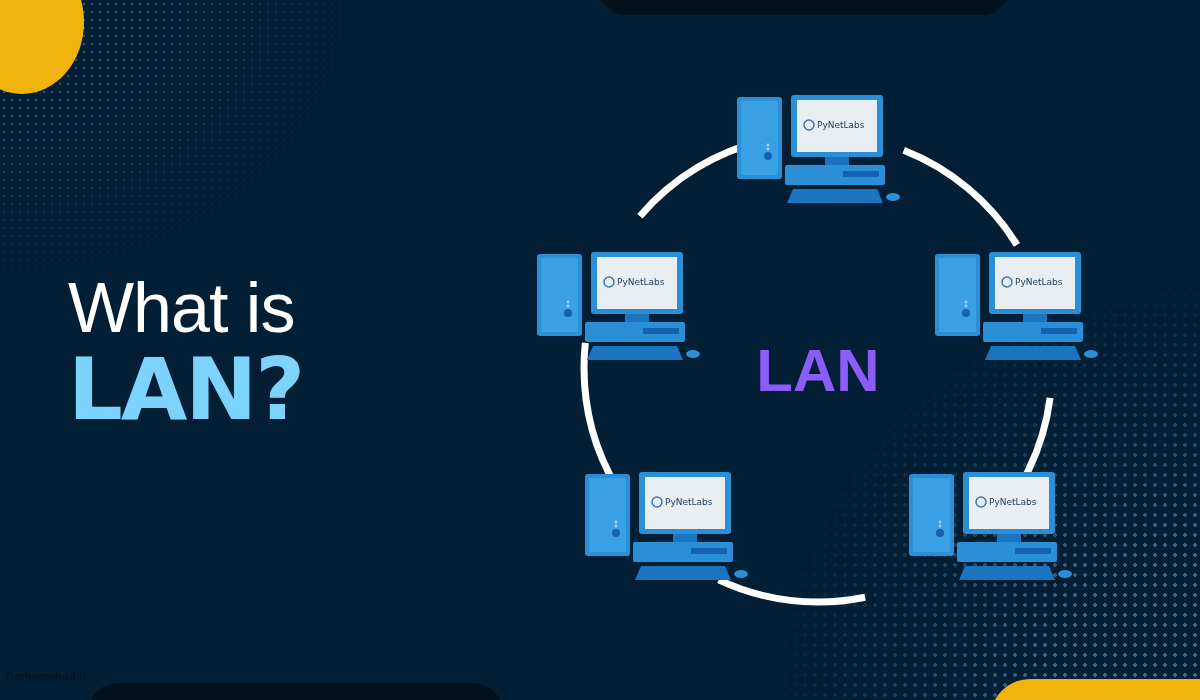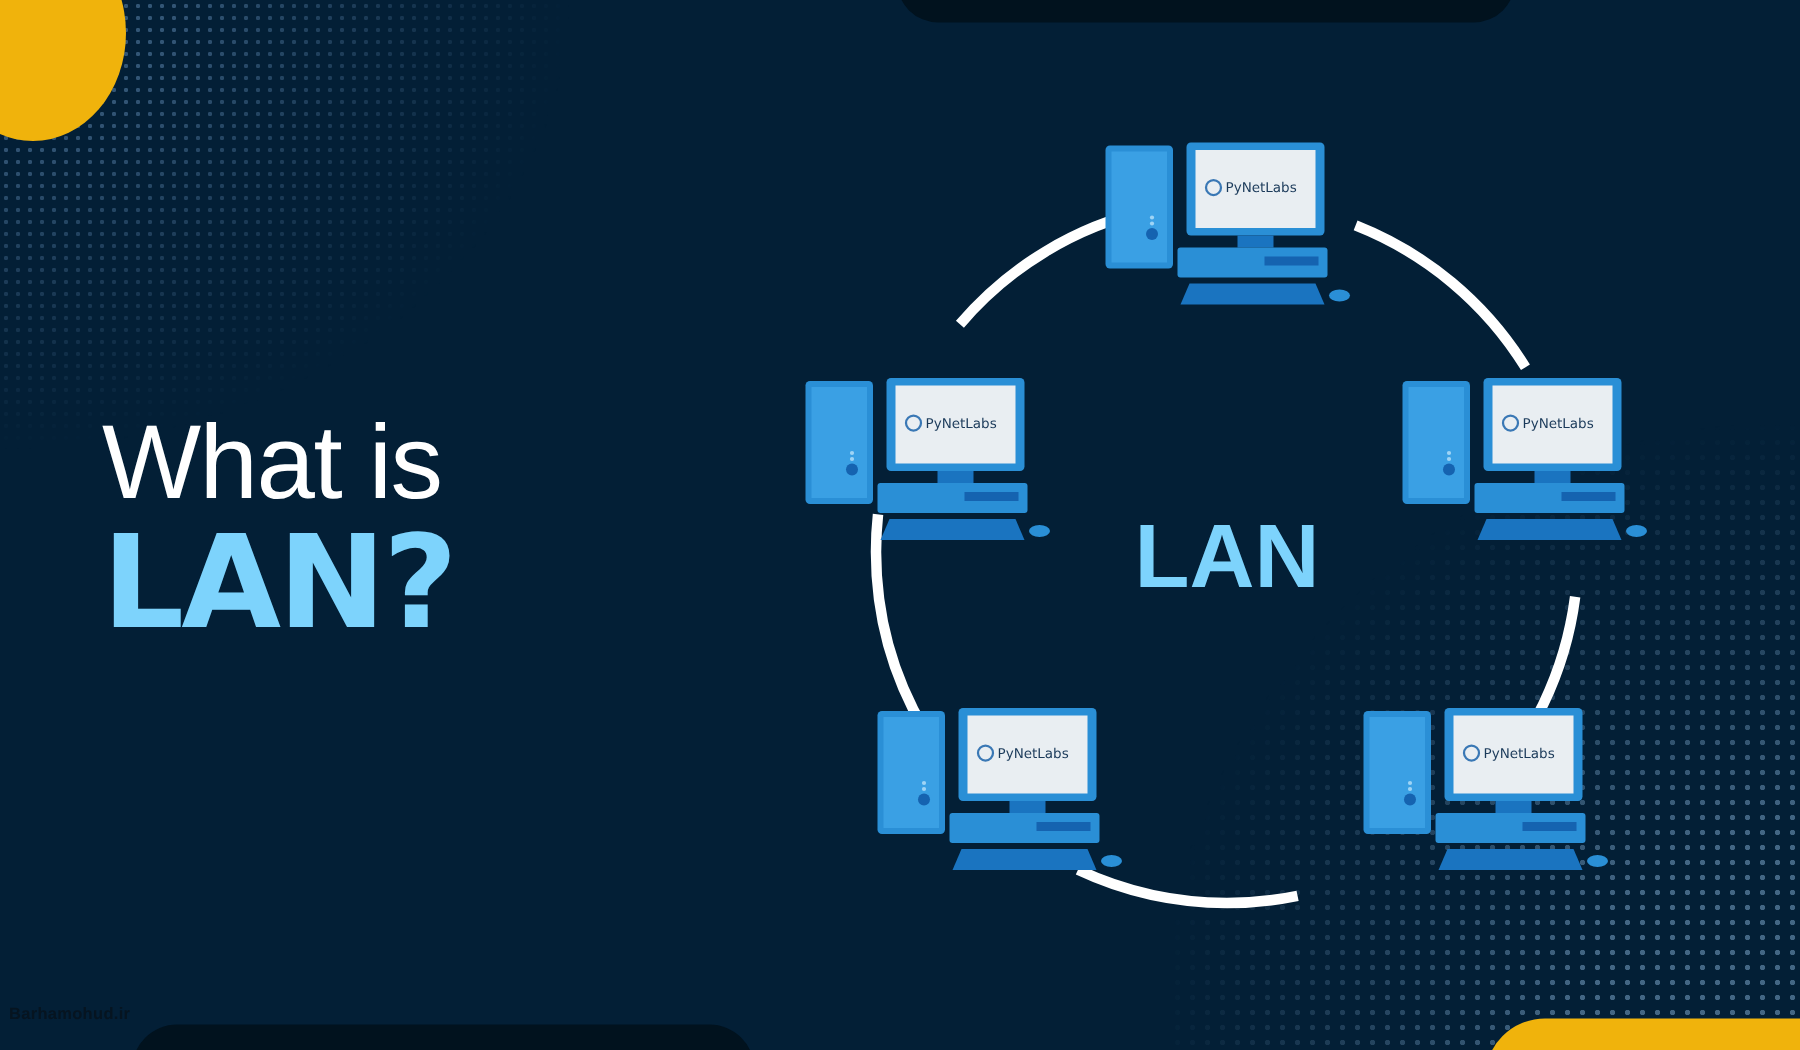--- a/index.html
+++ b/index.html
@@ -17,21 +17,21 @@
     mask-image: radial-gradient(ellipse 430px 420px at 100% 100%, #000 35%, transparent 100%); }
   .yellow-tl { position:absolute; left:-40px; top:-50px; width:124px; height:144px; border-radius:50%; background:#f0b30c; }
   .yellow-br { position:absolute; left:990px; top:679px; width:260px; height:80px; border-radius:40px; background:#f0b30c; }
   .dark-top { position:absolute; left:598px; top:-40px; width:412px; height:55px; border-radius:28px; background:#01121e; }
   .dark-bottom { position:absolute; left:88px; top:683px; width:415px; height:60px; border-radius:30px; background:#01121e; }
   .watermark { position:absolute; left:6px; top:670px; font-size:11px; font-weight:bold; color:#061420; letter-spacing:0.2px; }
   .headline { position:absolute; left:68px; top:270px; }
   .line1 { font-size:70px; color:#ffffff; font-weight:normal; line-height:76px; letter-spacing:-1px; }
   .line2 { font-size:86px; color:#7dd3fc; font-weight:900; line-height:86px; font-family:"DejaVu Sans", sans-serif; letter-spacing:-2px; }
   .ring { position:absolute; left:0; top:0; }
-  .center-label { position:absolute; left:748px; top:336px; width:140px; text-align:center; font-size:60px; font-weight:bold; color:#7dd3fc; font-family:"Liberation Sans", sans-serif; }
+  .center-label { position:absolute; left:748px; top:336px; width:140px; text-align:center; font-size:60px; font-weight:bold; color:#8b5cf6; font-family:"Liberation Sans", sans-serif; }
   .pc { position:absolute; width:170px; height:115px; }
 </style>
 </head>
 <body>
 
 <div class="bg"></div>
 <div class="dots-tl"></div>
 <div class="dots-br"></div>
 <div class="yellow-tl"></div>
 <div class="dark-top"></div>

